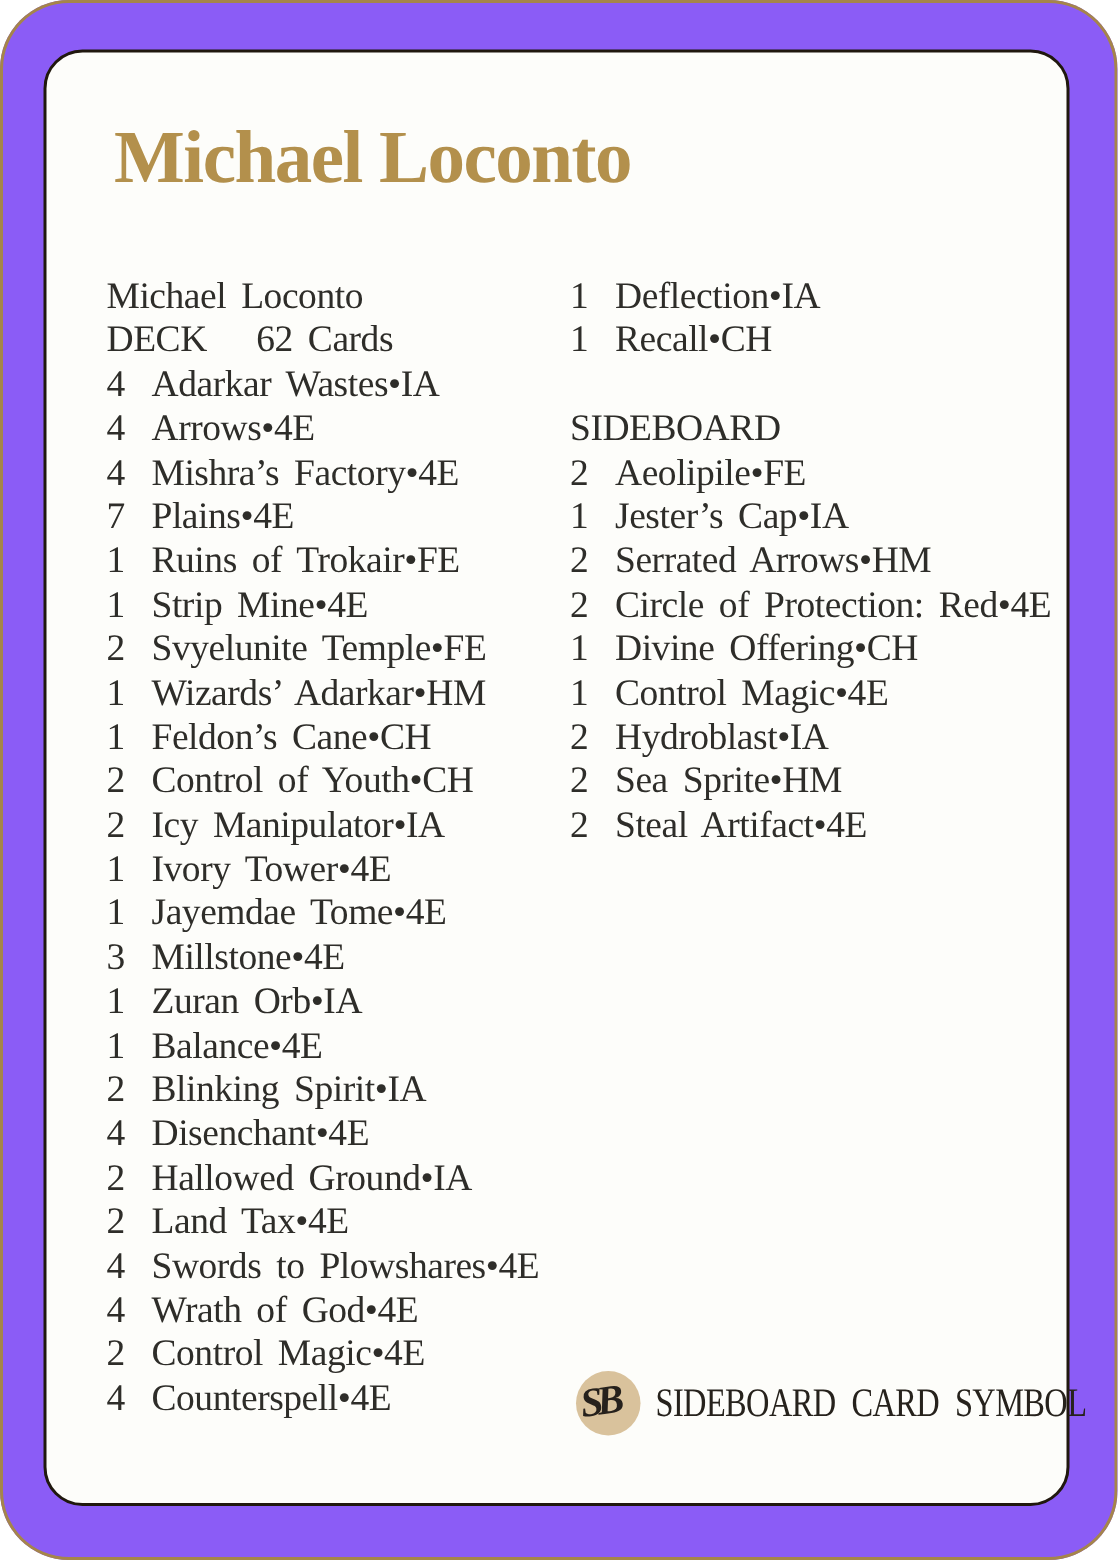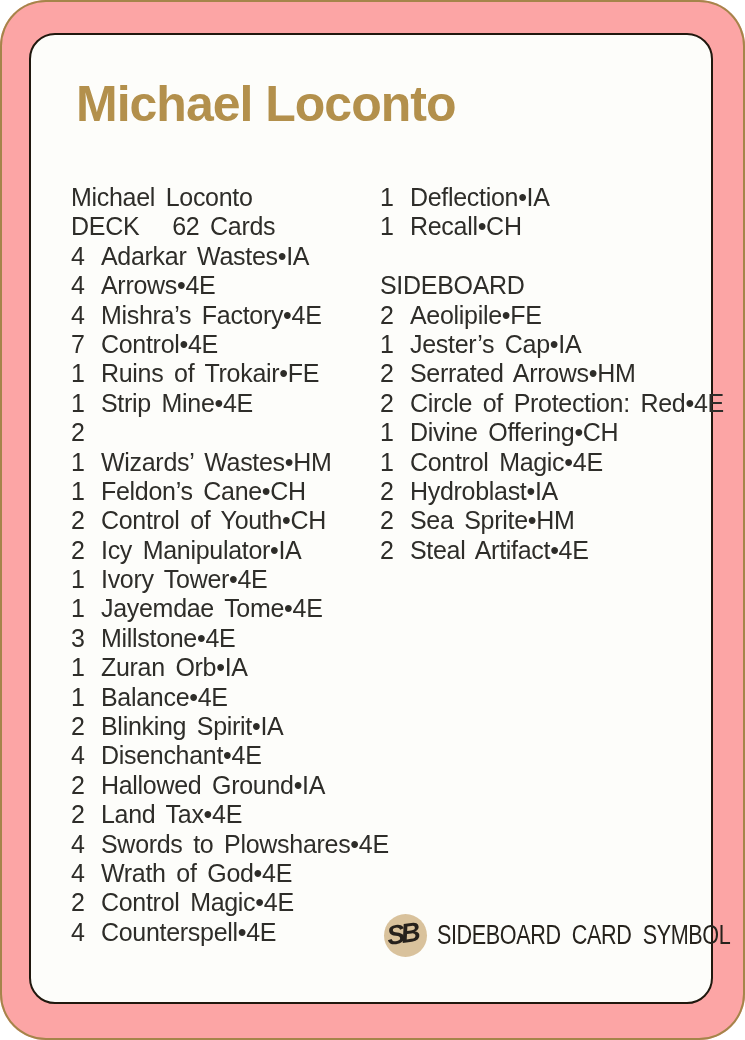--- a/index.html
+++ b/index.html
@@ -9,23 +9,24 @@
     height: 1040px;
     background: #ffffff;
     font-family: "Liberation Sans", sans-serif;
     overflow: hidden;
   }
   .card {
     position: absolute;
     left: 0; top: 0;
     width: 745px;
     height: 1040px;
-    background: #fca5a5;
+    background: #8b5cf6;
     border-radius: 46px;
     box-shadow: inset 0 0 0 2px #a5854a;
+    font-family: Liberation Serif, serif;
   }
   .inner {
     position: absolute;
     left: 29px;
     top: 33px;
     width: 684px;
     height: 971px;
     box-sizing: border-box;
     background: #fdfdfa;
     border: 2px solid #20180e;
@@ -121,36 +122,37 @@
           <div class="line">
             <span class="qty">4</span>
             <span>Arrows•4E</span>
           </div>
           <div class="line">
             <span class="qty">4</span>
             <span>Mishra’s Factory•4E</span>
           </div>
           <div class="line">
             <span class="qty">7</span>
-            <span>Control•4E</span>
+            <span>Plains•4E</span>
           </div>
           <div class="line">
             <span class="qty">1</span>
             <span>Ruins of Trokair•FE</span>
           </div>
           <div class="line">
             <span class="qty">1</span>
             <span>Strip Mine•4E</span>
           </div>
           <div class="line">
             <span class="qty">2</span>
-          </div>
-          <div class="line">
-            <span class="qty">1</span>
-            <span>Wizards’ Wastes•HM</span>
+            <span>Svyelunite Temple•FE</span>
+          </div>
+          <div class="line">
+            <span class="qty">1</span>
+            <span>Wizards’ Adarkar•HM</span>
           </div>
           <div class="line">
             <span class="qty">1</span>
             <span>Feldon’s Cane•CH</span>
           </div>
           <div class="line">
             <span class="qty">2</span>
             <span>Control of Youth•CH</span>
           </div>
           <div class="line">

